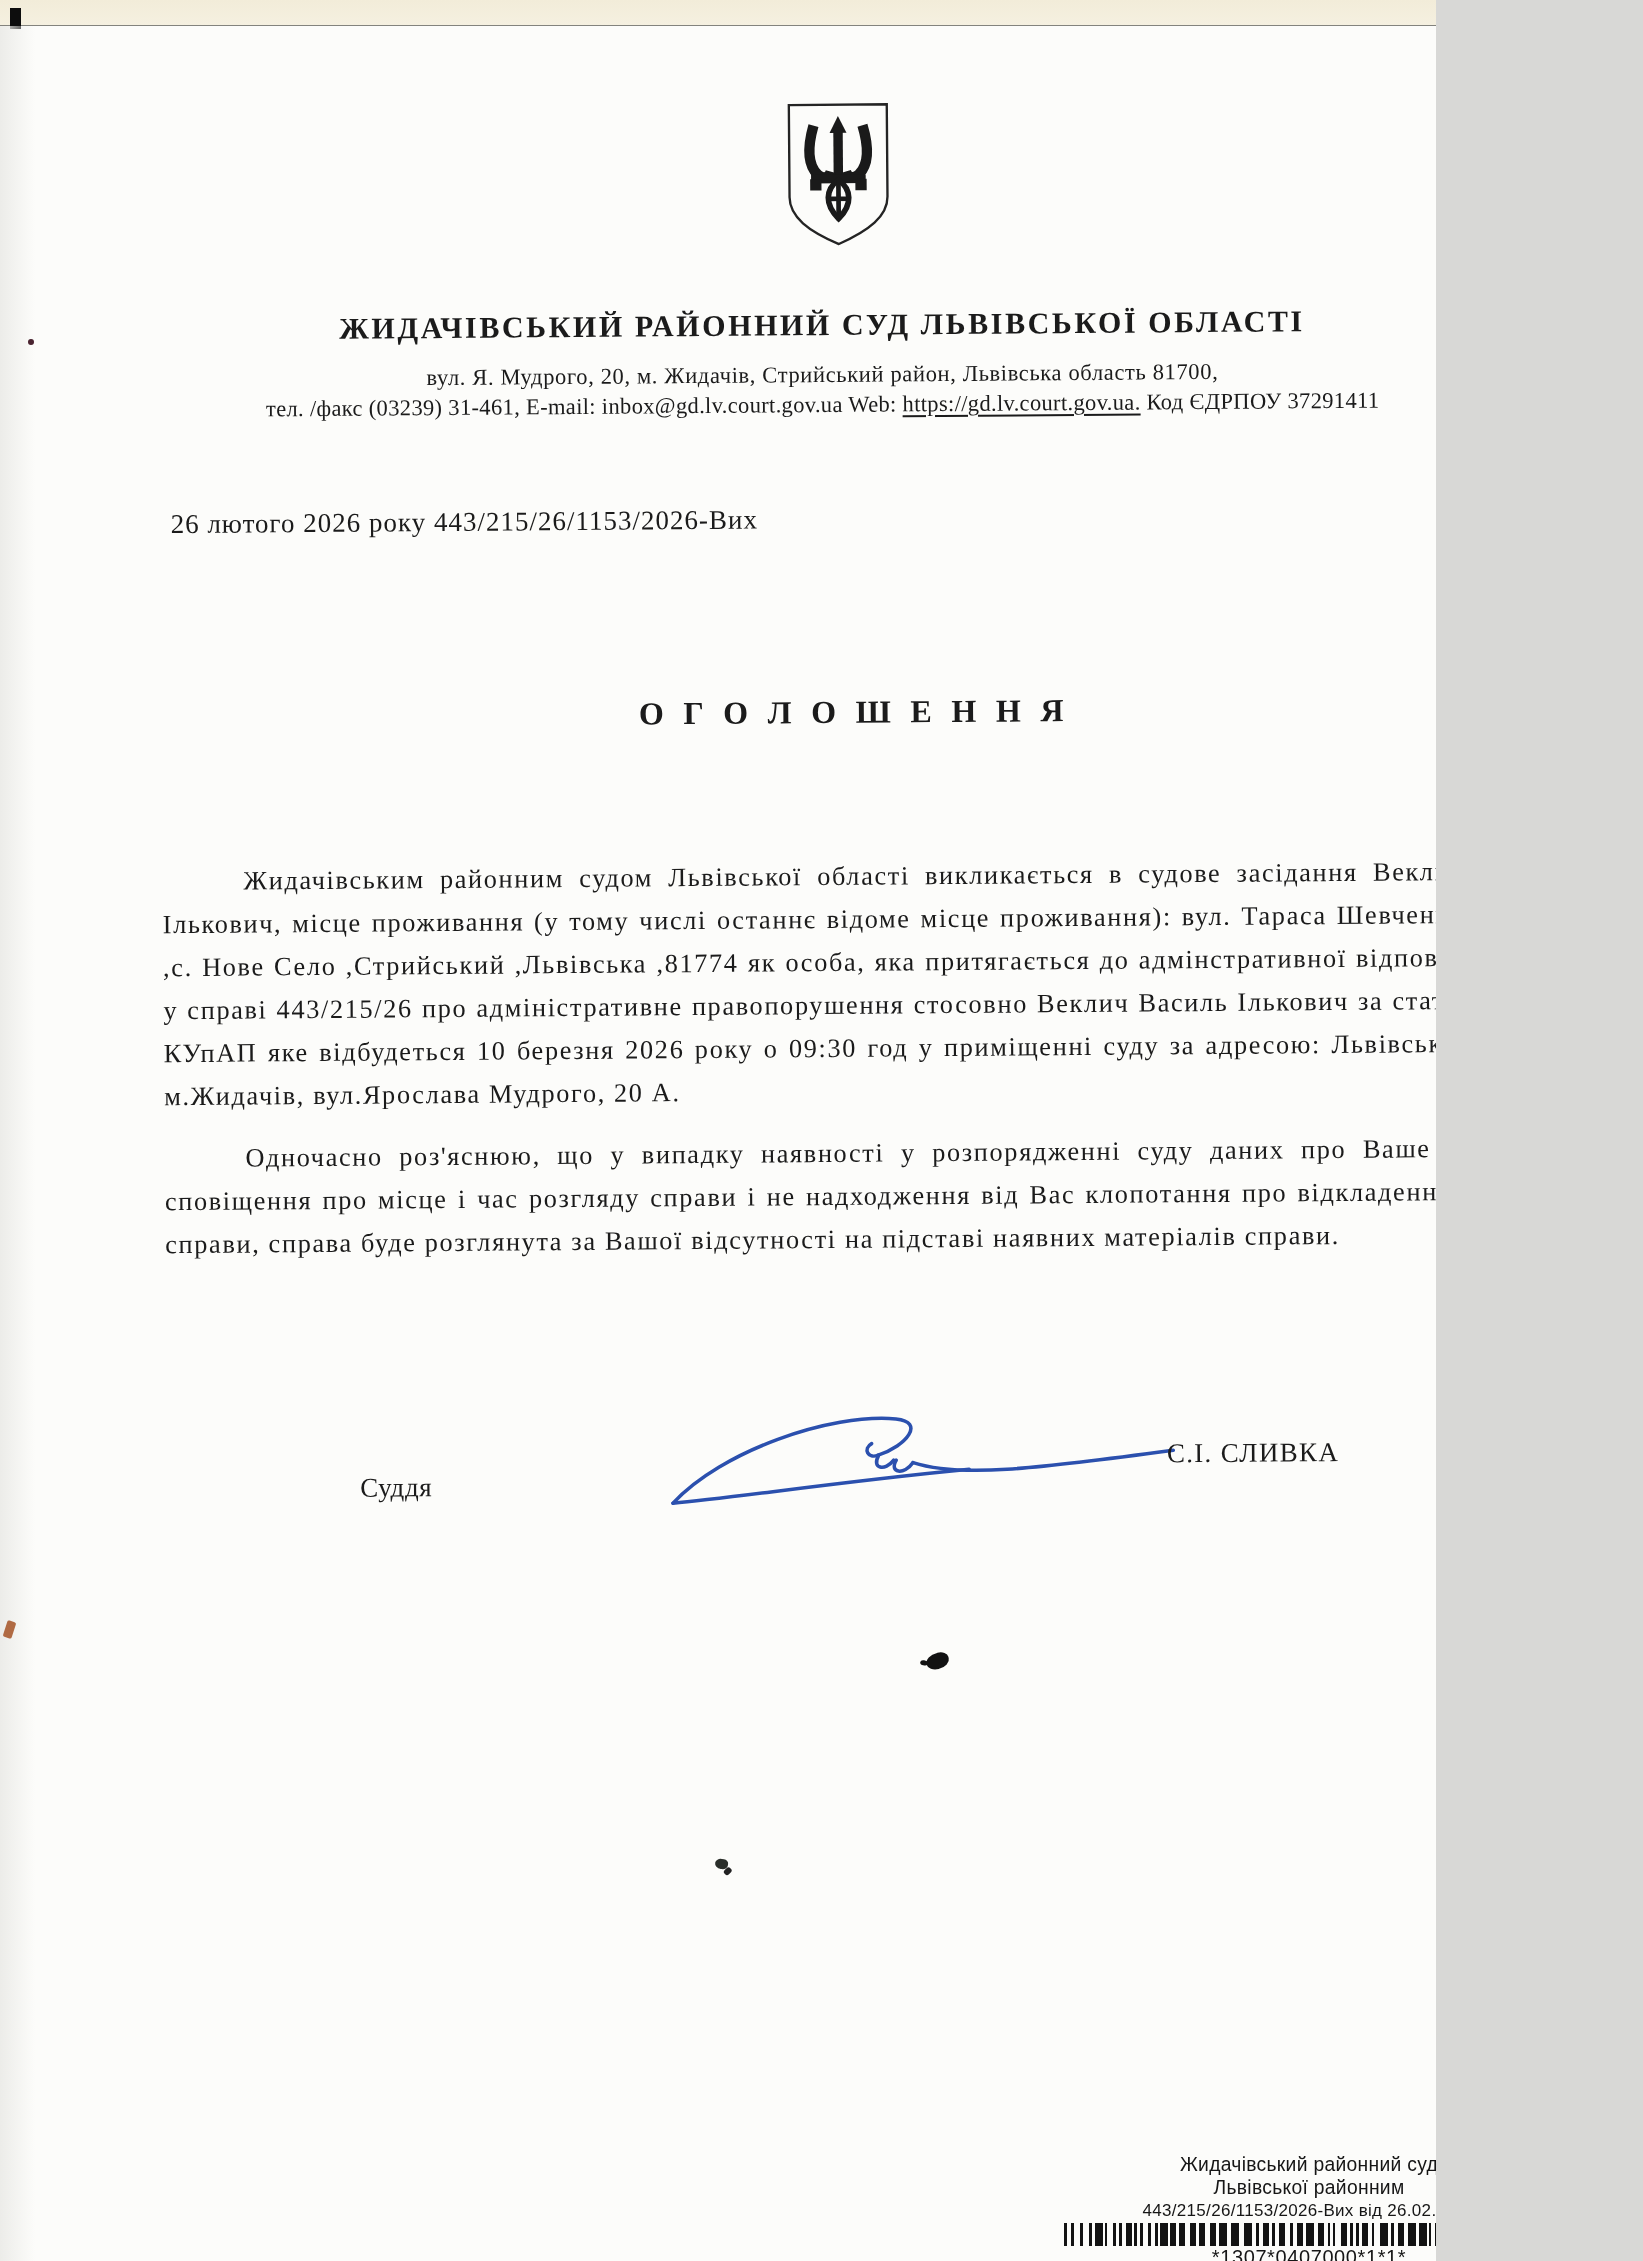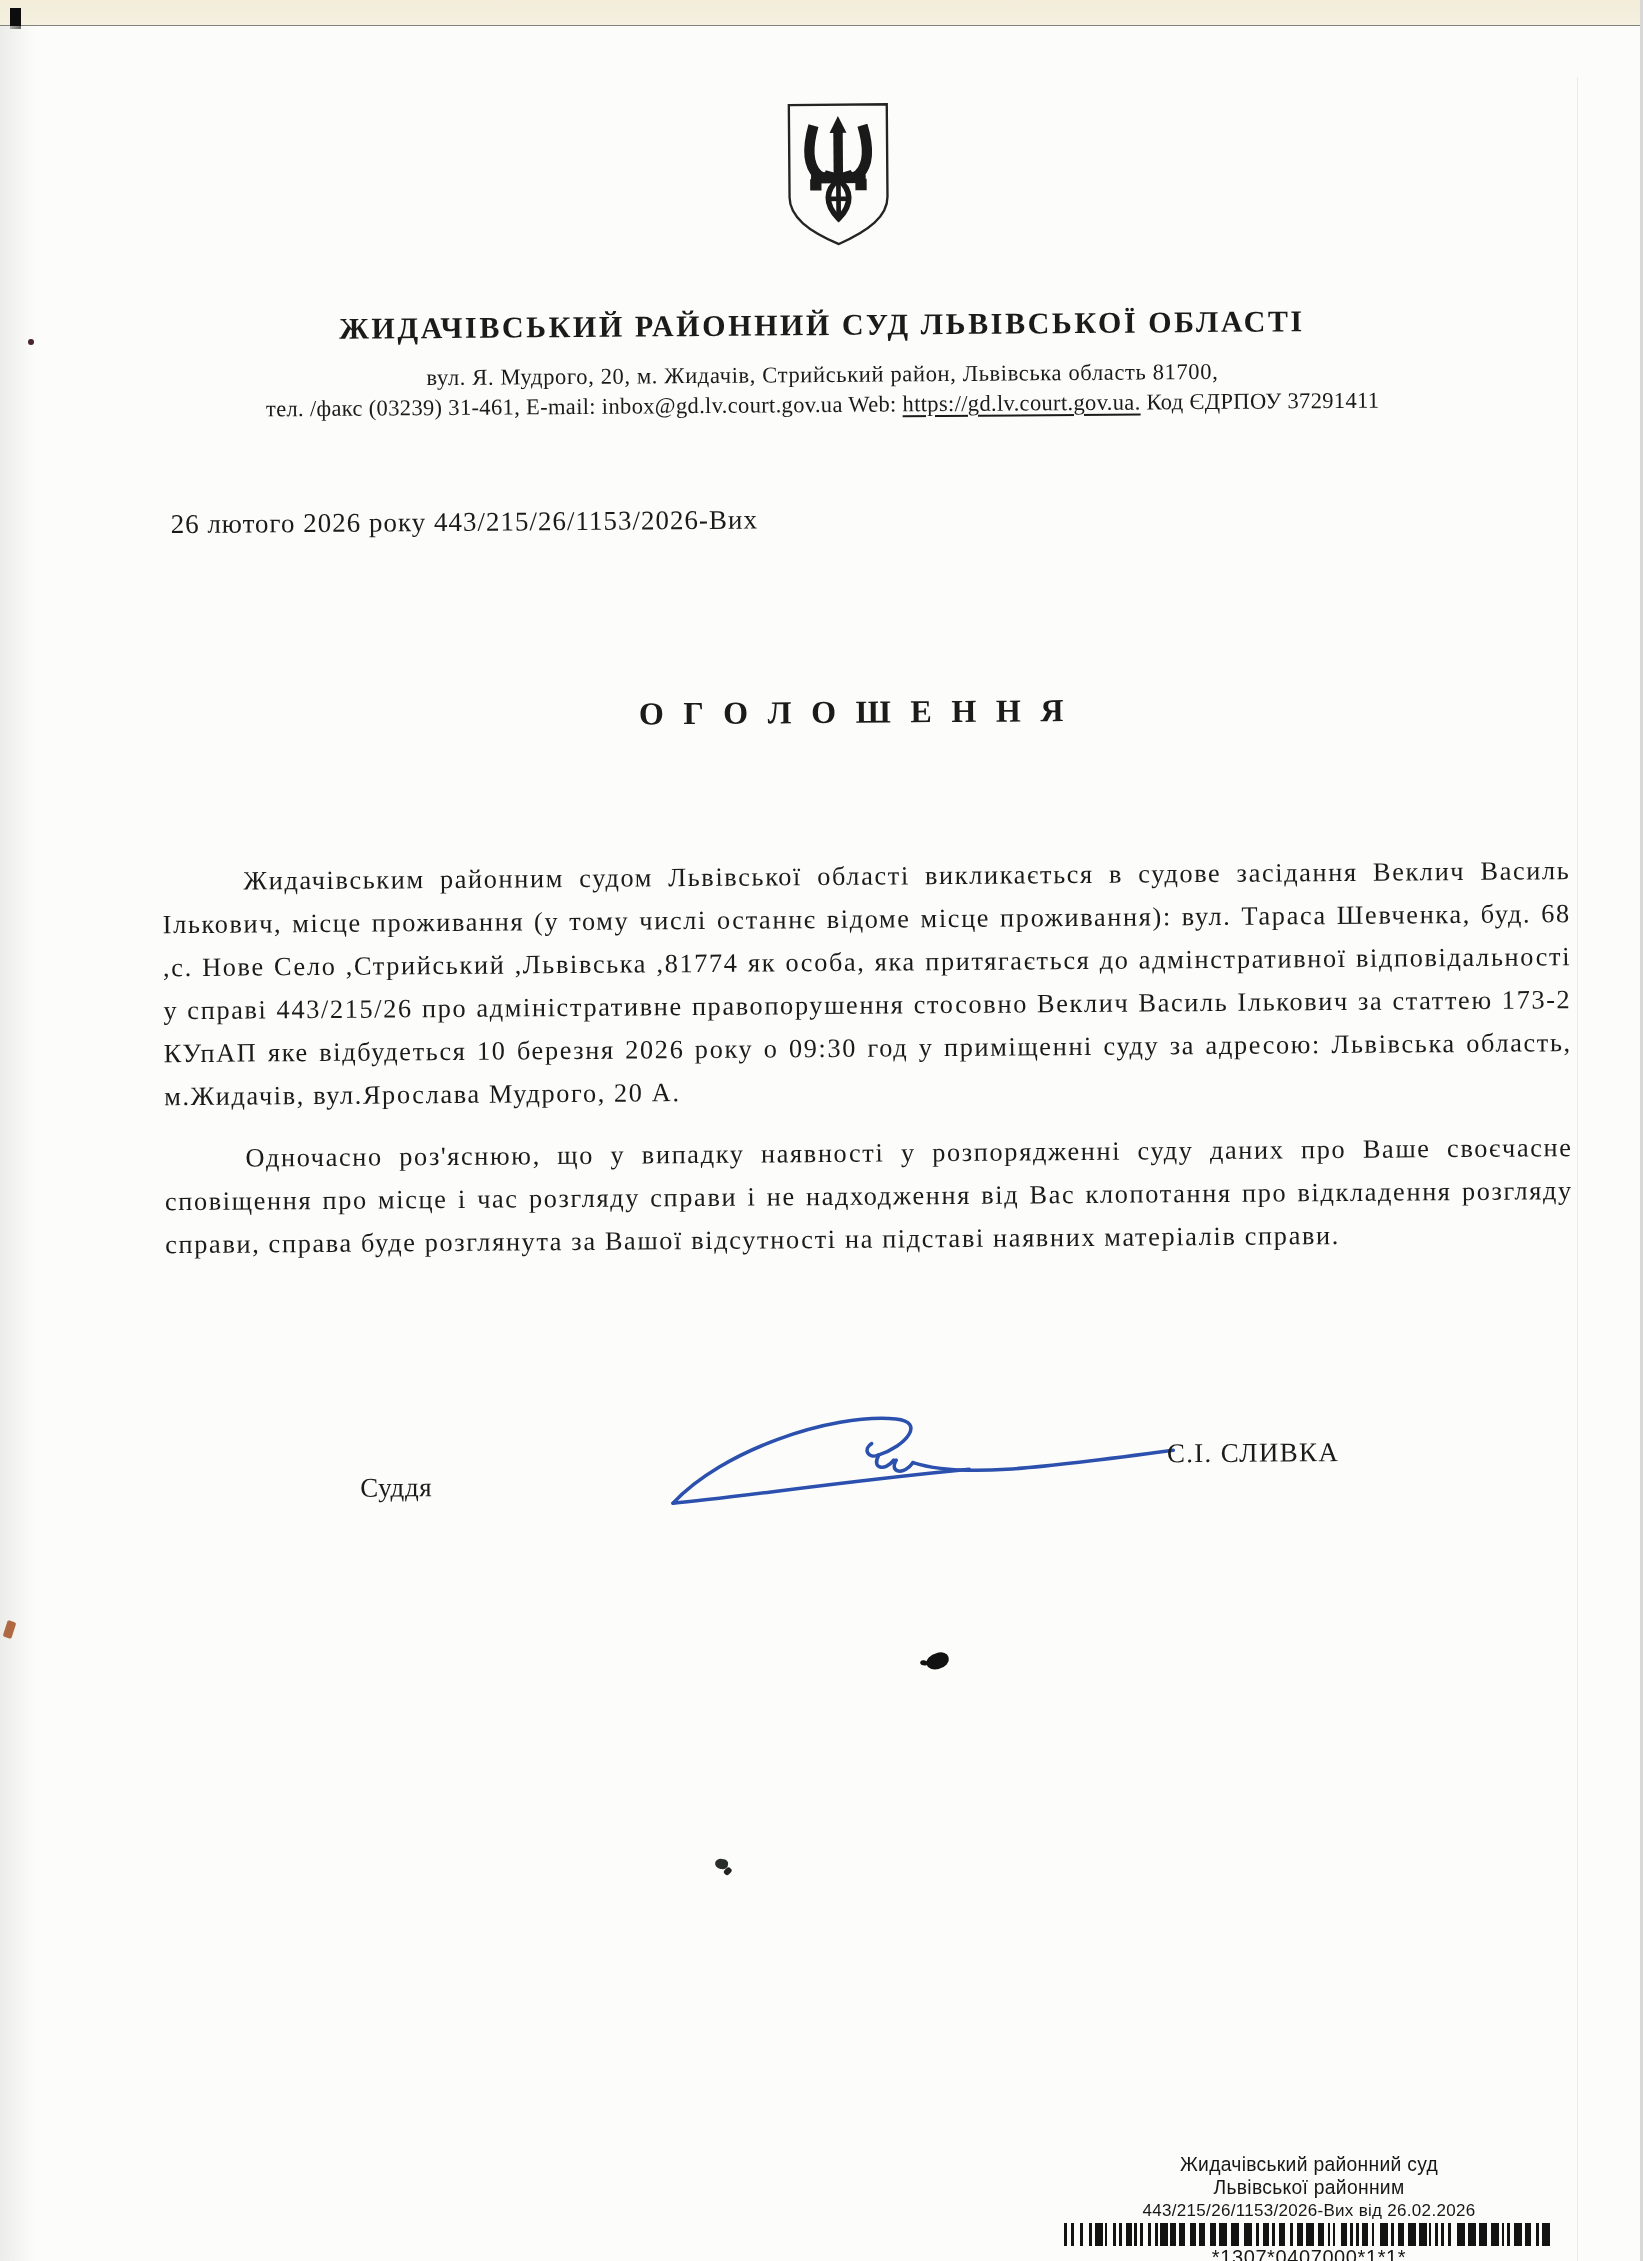--- a/index.html
+++ b/index.html
@@ -1,18 +1,18 @@
 <!DOCTYPE html>
 <html lang="uk" style="font-size:10.3px"><head>
 <meta charset="utf-8">
 <style>
   html,body{margin:0;padding:0;background:#d8d8d6;}
   .page{
     position:relative;
-    width:1640px;height:2261px;
+    width:1436px;height:2261px;
     background:#fcfcfa;
     overflow:hidden;
     font-family:"Liberation Serif", serif;
     color:#1b1b1b;
   }
   
   .scan-top-strip{position:absolute;left:0;top:0;width:1644px;height:24.5px;background:linear-gradient(#f2ecd9,#f5f0e0);}
   .scan-top-line{position:absolute;left:0;top:24.5px;width:1644px;height:1.9px;background:#83837d;}
   .corner-mark{position:absolute;left:10.3px;top:7.7px;width:11px;height:21px;background:#0d0d0d;}
   .left-band{position:absolute;left:0;top:26.4px;width:35px;height:2235px;background:linear-gradient(90deg,#ecece9,rgba(255,255,255,0));}

